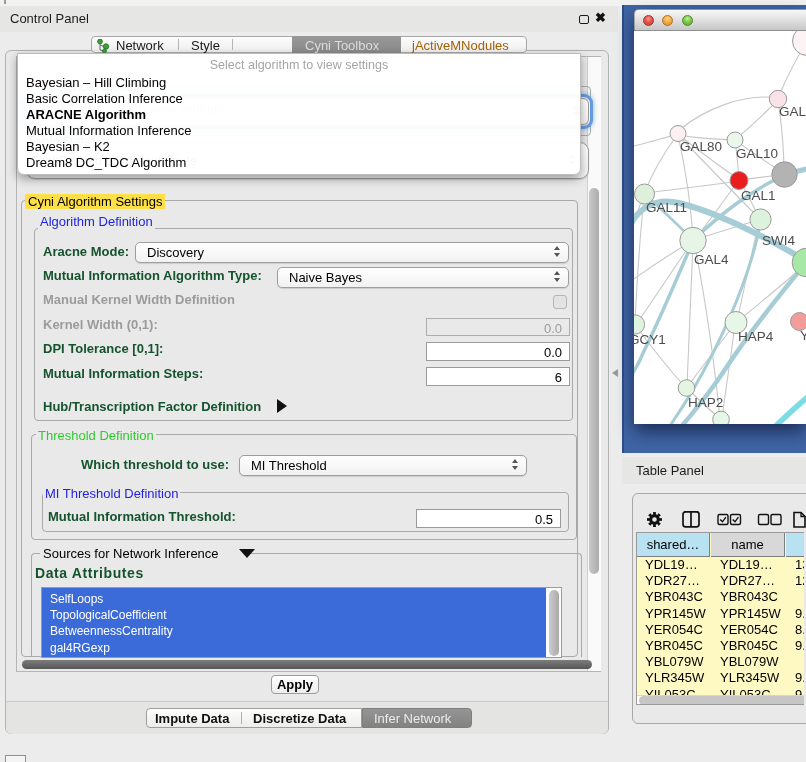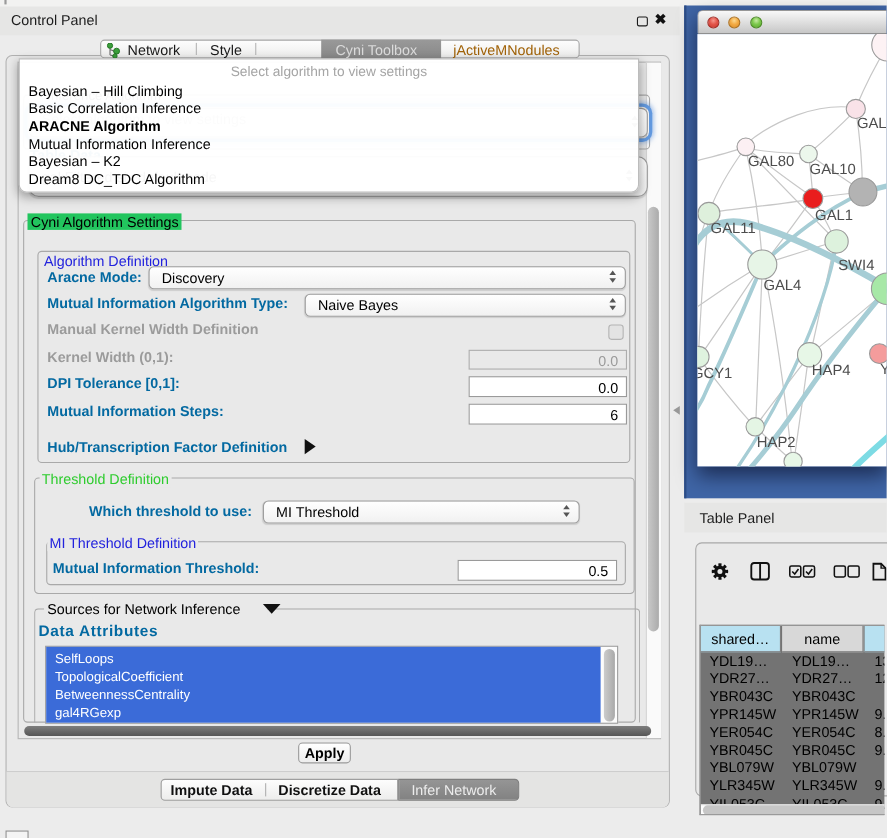--- a/index.html
+++ b/index.html
@@ -11,21 +11,21 @@
   .fld { position:absolute; border:1px solid #9a9a9a; background:#fff; font-size:13px;
     text-align:right; padding:2px 7px 0 0; }
   .combo { position:absolute; border:1px solid #9e9e9e; border-radius:5px;
     background:linear-gradient(#ffffff,#f1f1f1); font-size:13px; padding-top:2px; padding-left:11px;
     box-shadow:0 1px 1px rgba(0,0,0,0.12); }
   .carets { position:absolute; right:7px; top:3px; width:7px; }
   .carets .up { width:0; height:0; border-left:3.5px solid transparent; border-right:3.5px solid transparent;
     border-bottom:4.5px solid #555; margin-bottom:2.5px; }
   .carets .dn { width:0; height:0; border-left:3.5px solid transparent; border-right:3.5px solid transparent;
     border-top:4.5px solid #555; }
-  .lbl { position:absolute; font-size:13px; font-weight:bold; color:#0369a1; white-space:nowrap; }
+  .lbl { position:absolute; font-size:13px; font-weight:bold; color:#14532d; white-space:nowrap; }
   .dis { color:#9b9b9b; }
 </style>
 </head>
 <body>
 
 <div class="abs" style="left:0;top:0;width:806px;height:6px;background:#f2f2f1;"></div>
 <div class="abs" style="left:4px;top:0;width:2px;height:4px;background:#9a9a9a;"></div>
 <div class="abs" style="left:0;top:6px;width:618px;height:26px;background:#e6e6e5;"></div>
 <div class="abs" style="left:10px;top:11px;width:200px;font-size:13px;color:#1c1c1c;">Control Panel</div>
 <div class="abs" style="left:579px;top:15px;width:10px;height:9px;border:1.6px solid #1b1b1b;border-radius:2px;"></div>
@@ -68,24 +68,24 @@
 </div>
 <div class="abs lbl" style="left:27px;top:133px;">Table Data</div>
 <div class="abs combo" style="left:26px;top:142px;width:563px;height:37px;border-radius:9px;padding-top:10px;">gal:Filtered six default node
   <div class="carets" style="top:11px;right:12px;">
       <div class="up"></div>
       <div class="dn"></div>
     </div>
 </div>
 
 <div class="abs grp" style="left:21px;top:200px;width:557px;height:457px;background:#e9e9e9;"></div>
-<div class="abs" style="left:25px;top:194px;font-size:13px;background:#22c55e;padding:0 3px;">Cyni Algorithm Settings</div>
+<div class="abs" style="left:25px;top:194px;font-size:13px;background:#fde047;padding:0 3px;">Cyni Algorithm Settings</div>
 
 <div class="abs grp" style="left:34px;top:228px;width:539px;height:193px;"></div>
-<div class="abs" style="left:38px;top:230px;font-size:13px;color:#2222dd;background:#e9e9e9;padding:0 2px;">Algorithm Definition</div>
+<div class="abs" style="left:38px;top:214px;font-size:13px;color:#2222dd;background:#e9e9e9;padding:0 2px;">Algorithm Definition</div>
 
 <div class="abs lbl" style="left:43px;top:244px;">Aracne Mode:</div>
 <div class="abs combo" style="left:135px;top:242px;width:434px;height:21px;">Discovery
   <div class="carets">
       <div class="up"></div>
       <div class="dn"></div>
     </div>
 </div>
 <div class="abs lbl" style="left:43px;top:268px;">Mutual Information Algorithm Type:</div>
 <div class="abs combo" style="left:277px;top:267px;width:292px;height:21px;">Naive Bayes
@@ -252,21 +252,21 @@
     <rect x="72" y="3.5" width="10" height="10" rx="1.5"></rect>
     <rect x="84.5" y="3.5" width="10" height="10" rx="1.5"></rect>
     <path d="M74.2,8.5 l2.3,2.3 l3.4,-4.6 M86.7,8.5 l2.3,2.3 l3.4,-4.6" stroke-width="1.4"></path>
     <rect x="112.5" y="3.5" width="10" height="10" rx="1.5"></rect>
     <rect x="125" y="3.5" width="10" height="10" rx="1.5"></rect>
     <path d="M148,1.5 h7 l4,4 v10.5 h-11 z" stroke-width="1.6"></path>
     <path d="M155,1.5 v4 h4" stroke-width="1.3"></path>
   </g>
 </svg>
 
-<div class="abs" style="left:636px;top:568px;width:168px;height:173px;background:#737373;border:1px solid #9a9a9a;border-right:none;overflow:hidden;">
+<div class="abs" style="left:636px;top:532px;width:168px;height:173px;background:#fef9c3;border:1px solid #9a9a9a;border-right:none;overflow:hidden;">
   <div style="position:absolute;left:0;top:0;width:73px;height:24px;background:#b8e1f1;border-right:1px solid #7e7e7e;border-bottom:1px solid #7e7e7e;font-size:13px;text-align:center;padding-top:4px;">shared…</div>
   <div style="position:absolute;left:74px;top:0;width:74px;height:24px;background:#d8d8d8;border-right:1px solid #7e7e7e;border-bottom:1px solid #7e7e7e;font-size:13px;text-align:center;padding-top:4px;">name</div>
   <div style="position:absolute;left:149px;top:0;width:30px;height:24px;background:#b8e1f1;border-bottom:1px solid #7e7e7e;"></div>
   <div style="position:absolute;left:8px;top:24px;font-size:13px;line-height:16.2px;white-space:pre;">YDL19…
 YDR27…
 YBR043C
 YPR145W
 YER054C
 YBR045C
 YBL079W

